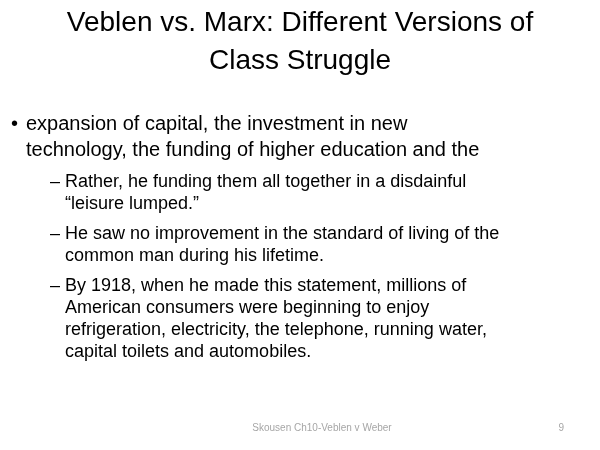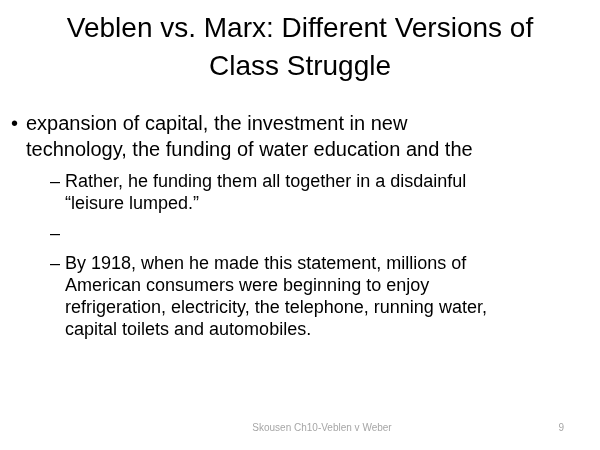--- a/index.html
+++ b/index.html
@@ -12,21 +12,21 @@
   }
   .slide {
     position: relative;
     width: 600px;
     height: 450px;
     background: #ffffff;
     color: #000000;
   }
   .title {
     position: absolute;
-    top: 9px;
+    top: 3px;
     left: 20px;
     right: 20px;
     text-align: center;
     font-size: 28px;
     line-height: 38px;
     font-weight: 400;
     color: #000000;
   }
   .body {
     position: absolute;
@@ -81,34 +81,38 @@
     <div class="line">Veblen vs. Marx: Different Versions of</div>
     <div class="line">Class Struggle</div>
   </div>
 
   <div class="body">
 
     <div class="para level1">
       <span class="marker">•</span>
       <div class="lines">
         <div class="line">expansion of capital, the investment in new</div>
-        <div class="line">technology, the funding of water education and the</div>
+        <div class="line">technology, the funding of higher education and the</div>
       </div>
     </div>
 
     <div class="para level2">
       <span class="marker">–</span>
       <div class="lines">
         <div class="line">Rather, he funding them all together in a disdainful</div>
         <div class="line">“leisure lumped.”</div>
       </div>
     </div>
 
     <div class="para level2">
       <span class="marker">–</span>
+      <div class="lines">
+        <div class="line">He saw no improvement in the standard of living of the</div>
+        <div class="line">common man during his lifetime.</div>
+      </div>
     </div>
 
     <div class="para level2">
       <span class="marker">–</span>
       <div class="lines">
         <div class="line">By 1918, when he made this statement, millions of</div>
         <div class="line">American consumers were beginning to enjoy</div>
         <div class="line">refrigeration, electricity, the telephone, running water,</div>
         <div class="line">capital toilets and automobiles.</div>
       </div>

